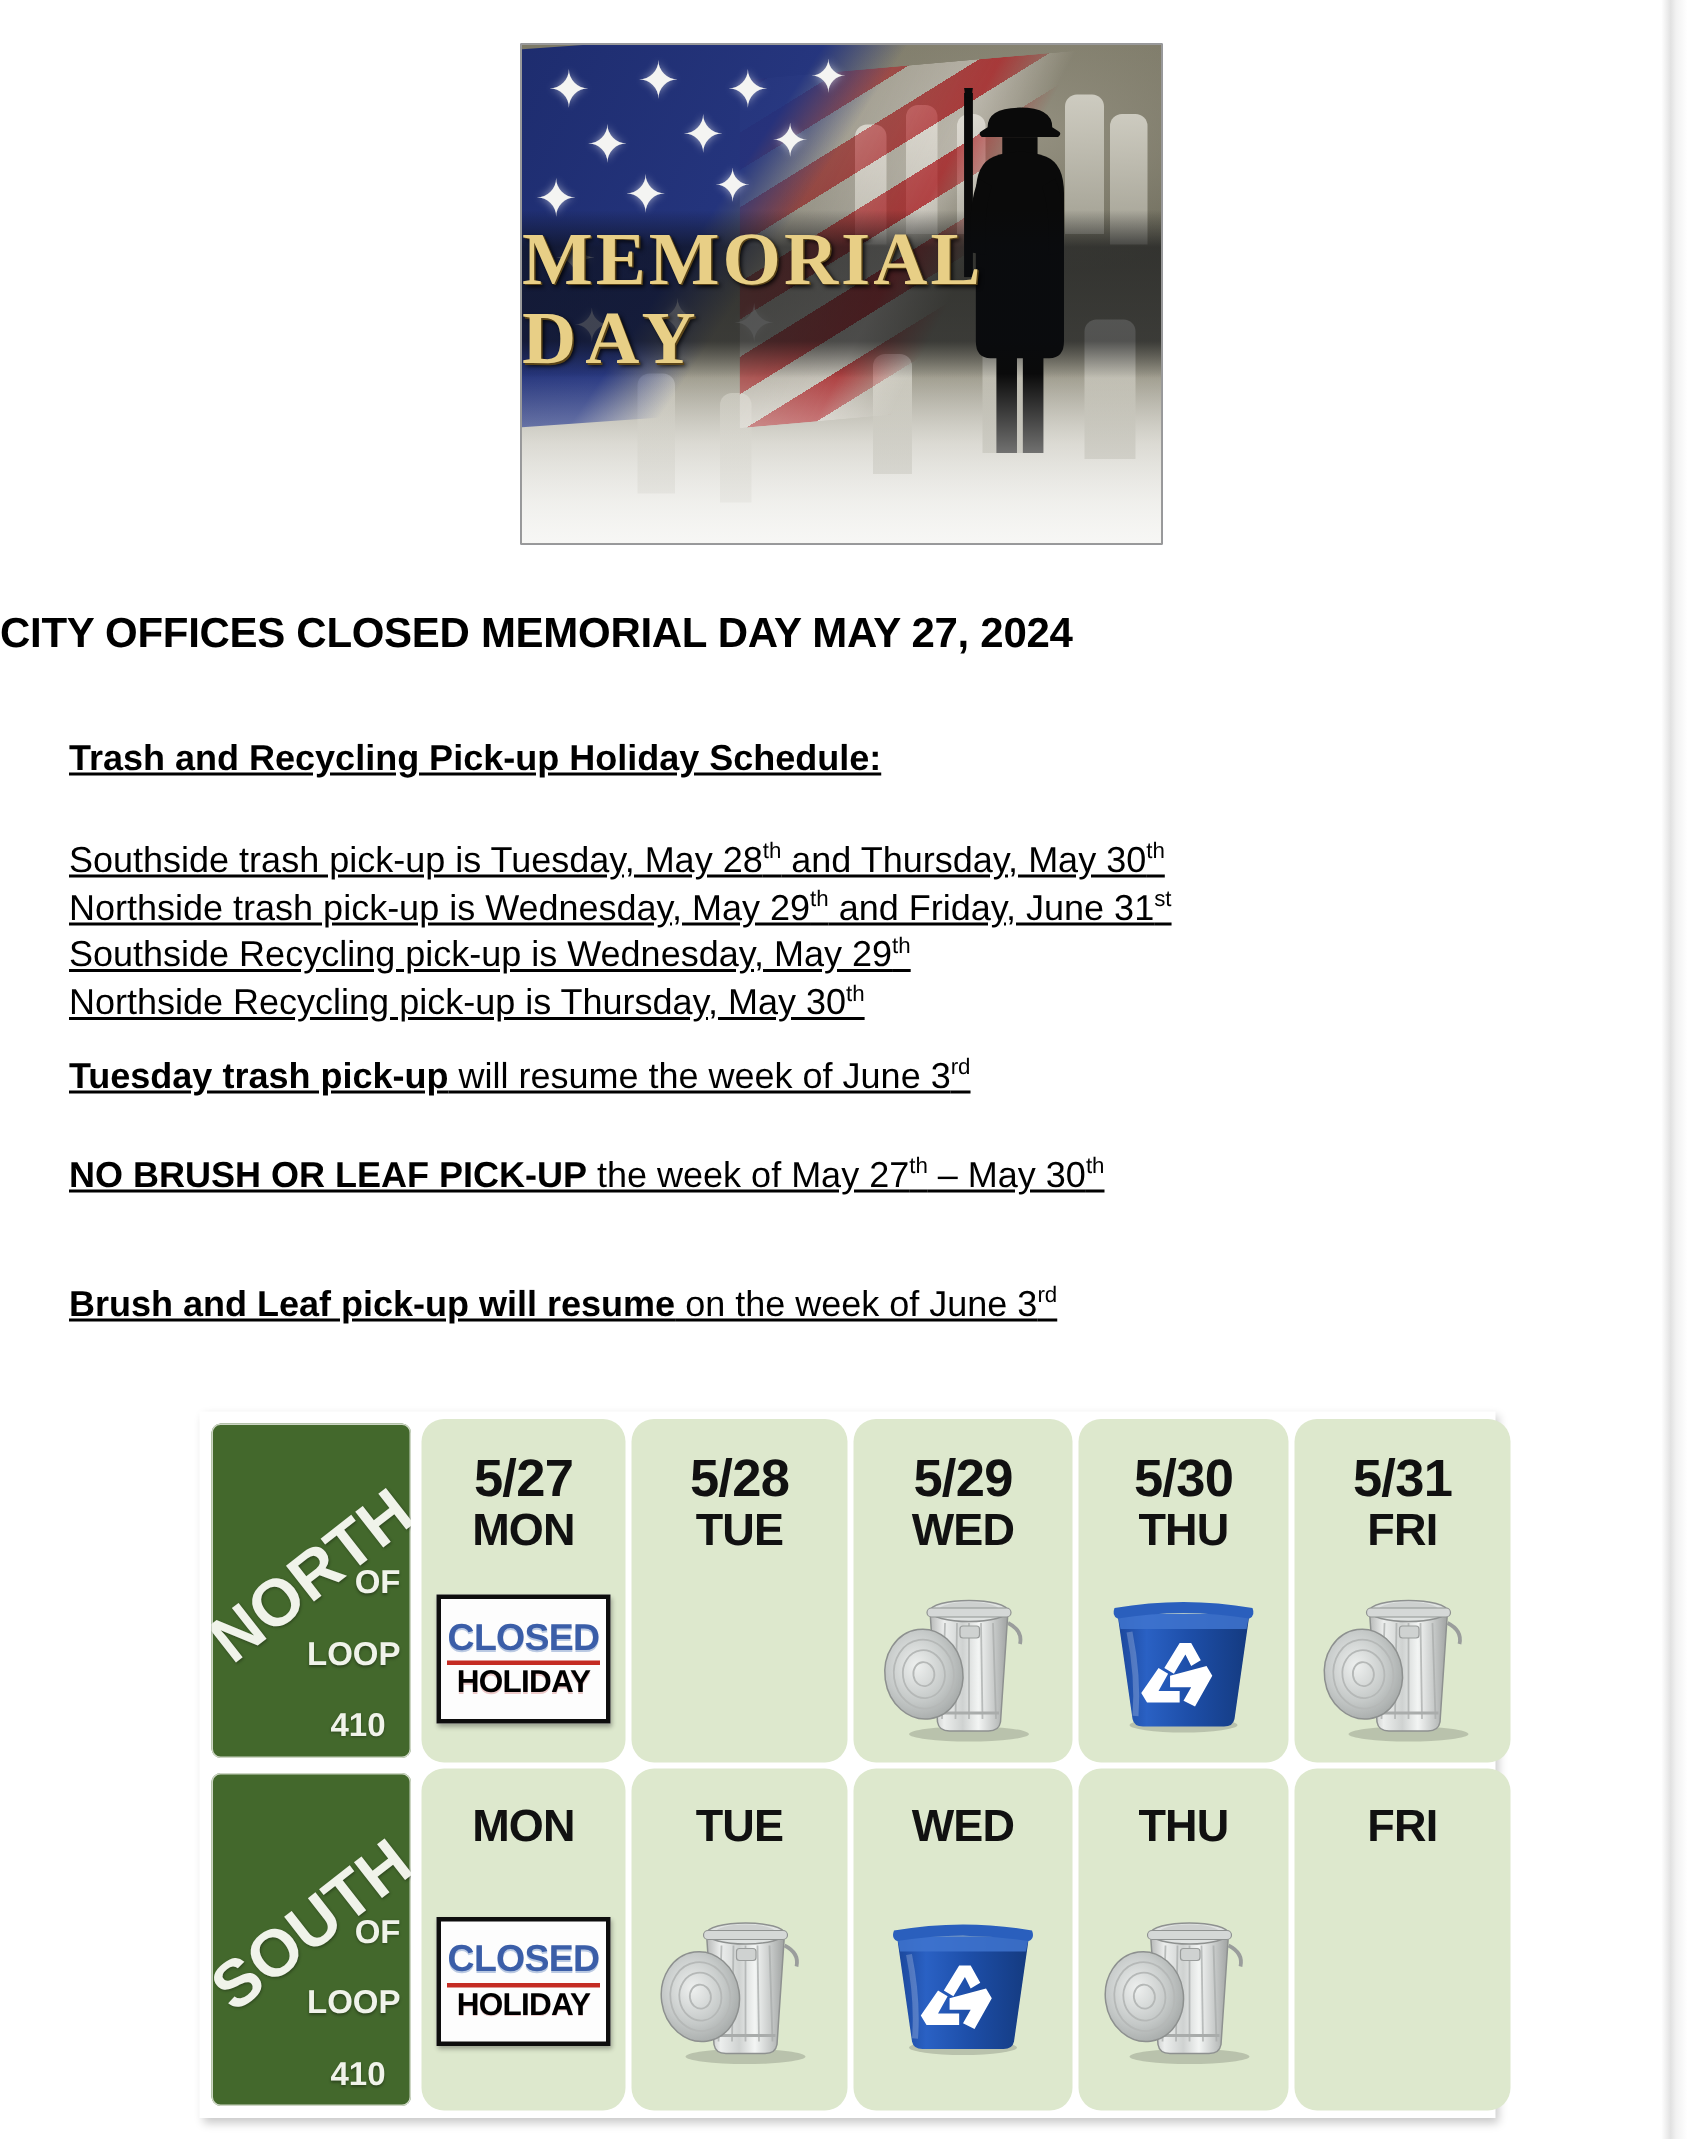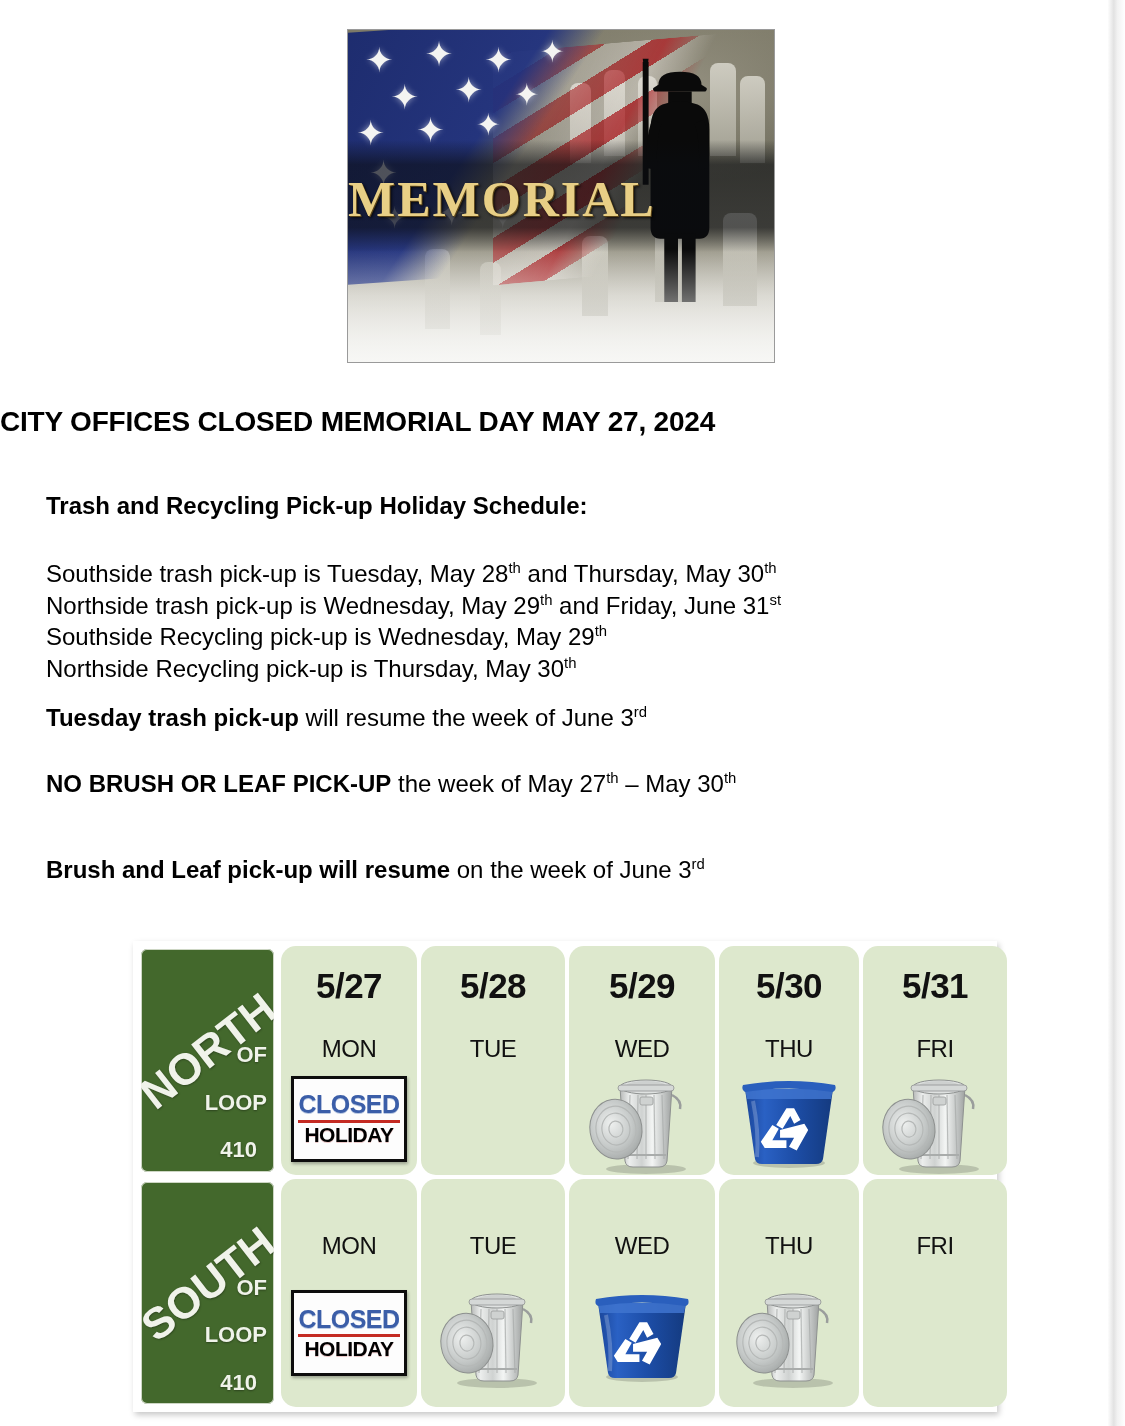--- a/index.html
+++ b/index.html
@@ -93,21 +93,21 @@
     background: linear-gradient(to bottom, rgba(255,255,255,0), rgba(248,248,246,0.92));
   }
 
   
   .doc-title {
     position: absolute; left: 0; top: 406px; width: 1100px;
     text-align: left;
     font-size: 28px; font-weight: bold; color: #000;
     letter-spacing: -0.2px;
   }
-  .body-text { position: absolute; left: 46px; color: #000; }
+  .body-text { position: absolute; left: 46px; color: #000; text-decoration: underline; }
   .sub-head { top: 492px; font-size: 24px; font-weight: bold; }
   .lines { top: 558px; font-size: 24px; line-height: 31.5px; }
   .p1 { top: 704px; font-size: 24px; }
   .p2 { top: 770px; font-size: 24px; }
   .p3 { top: 836px; font-size: 24px; margin-top: 20px; }
   .b { font-weight: bold; }
   sup { font-size: 0.62em; vertical-align: super; line-height: 0; }
 
   
   #schedule {
@@ -130,22 +130,22 @@
     display: flex; flex-direction: column;
     align-items: center;
     overflow: hidden;
   }
   .daycell { padding-top: 22px; border-radius: 15px; }
   .day-date {
     font-size: 35px; font-weight: bold; color: #111;
     line-height: 1.02; letter-spacing: -0.5px;
   }
   .day-name {
-    font-size: 24px; font-weight: normal; color: #111;
-    line-height: 1.12; letter-spacing: -0.5px; margin-top: 32px;
+    font-size: 30px; font-weight: bold; color: #111;
+    line-height: 1.12; letter-spacing: -0.5px;
   }
   .icon-area {
     flex: 1; width: 100%;
     display: flex; align-items: center; justify-content: center;
   }
 
   
   .signcell {
     background: #ffffff;
     display: block;
@@ -252,20 +252,21 @@
         <path d="M34 58 q18 -8 36 0 q12 6 12 30 v120 q0 14 -10 14 h-40 q-10 0 -10 -14 v-120 q0 -24 12 -30 z" fill="#0a0a0a"></path>
         <path d="M24 76 q-8 22 -5 60 l10 2 q-2 -36 4 -56 z" fill="#0a0a0a"></path>
         <path d="M76 76 q8 22 5 60 l-10 2 q2 -36 -4 -56 z" fill="#0a0a0a"></path>
         <rect x="36" y="216" width="14" height="84" fill="#0a0a0a"></rect>
         <rect x="54" y="216" width="14" height="84" fill="#0a0a0a"></rect>
       </svg>
 
       <div class="banner-band"></div>
       <div class="banner-text">
         <div class="l1">MEMORIAL</div>
+        <div class="l2">DAY</div>
       </div>
       <div class="fog"></div>
     </div>
   </div>
 
   <div class="doc-title">CITY OFFICES CLOSED MEMORIAL DAY MAY 27, 2024</div>
 
   <div class="body-text sub-head">Trash and Recycling Pick-up Holiday Schedule:</div>
 
   <div class="body-text lines">

